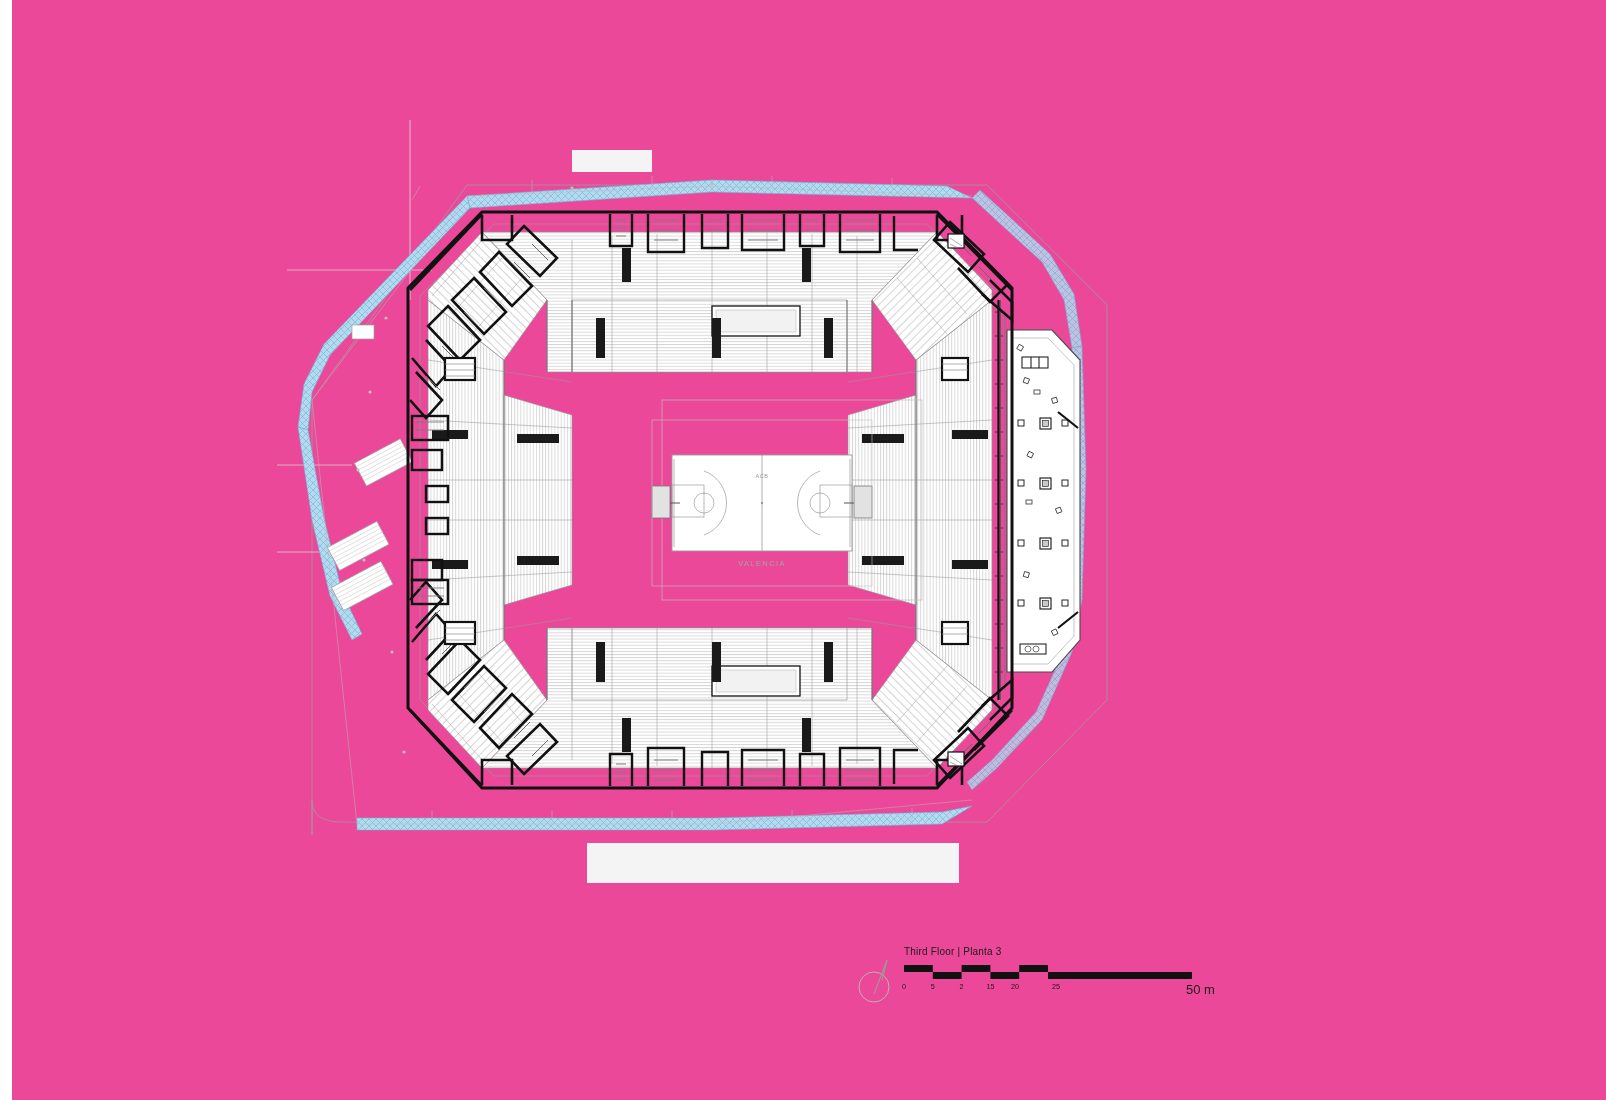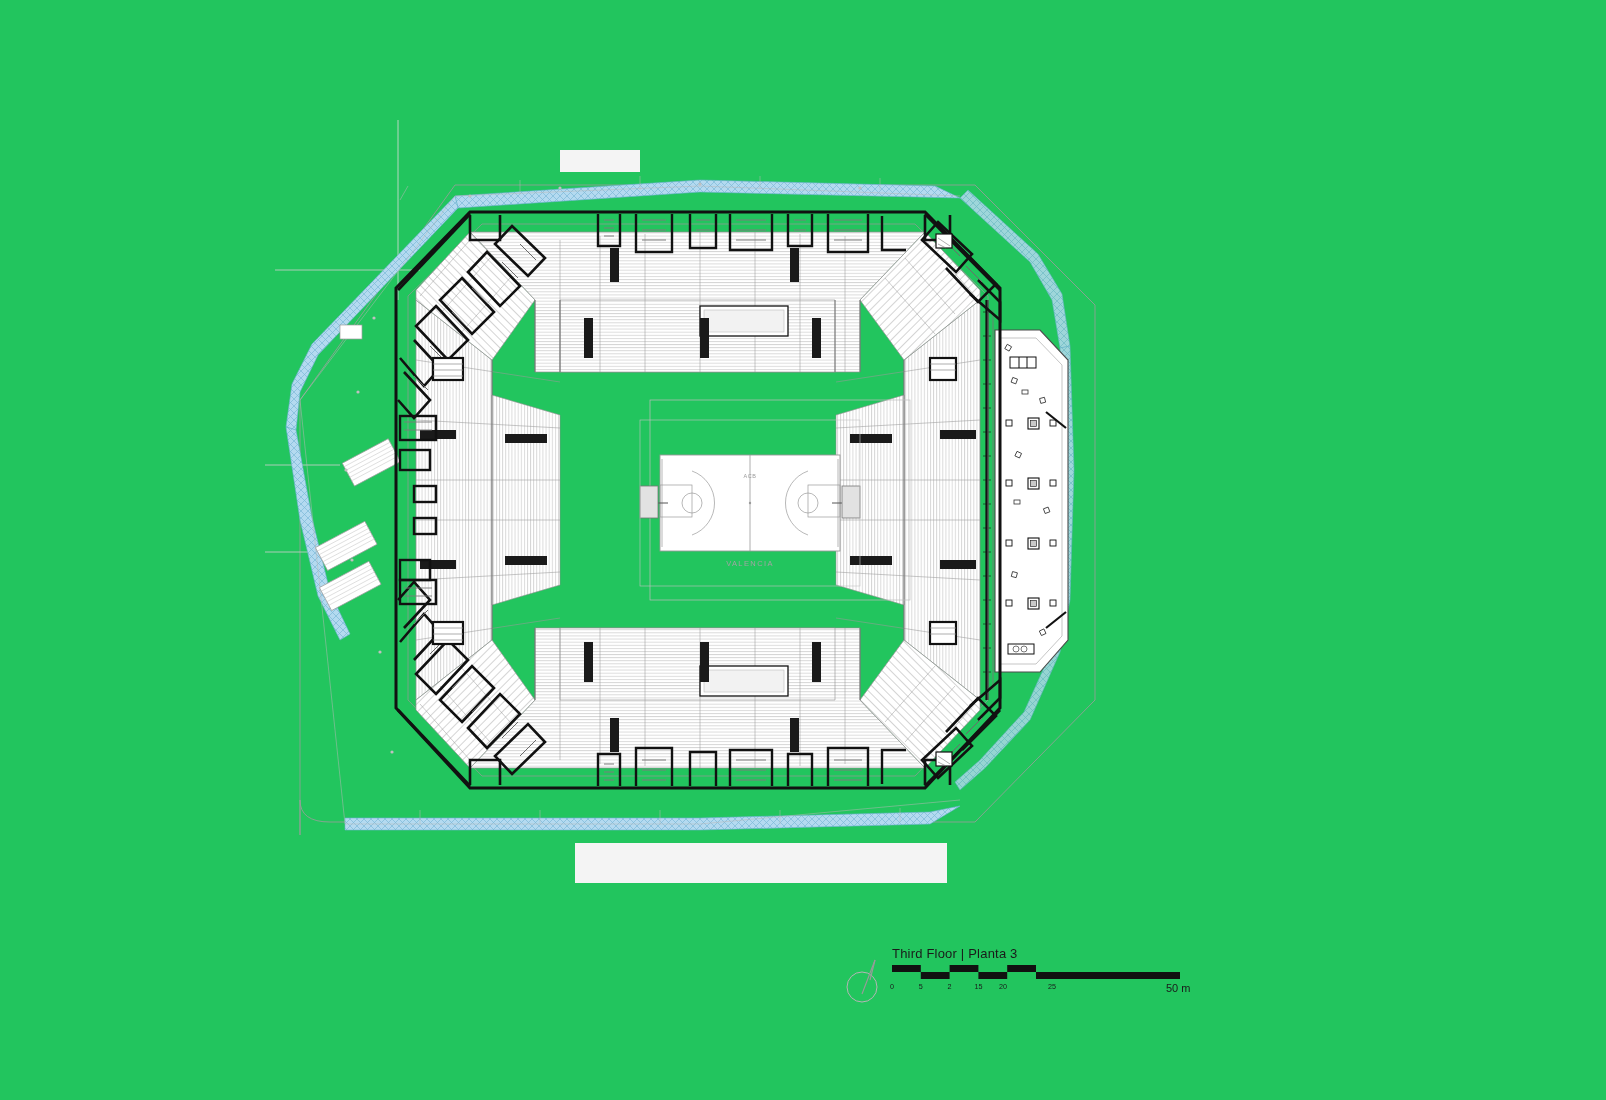--- a/index.html
+++ b/index.html
@@ -1,36 +1,36 @@
 <!DOCTYPE html>
 <html><head>
 <meta charset="utf-8">
 <style>
   html,body{margin:0;padding:0;background:#ffffff;}
   body{width:1606px;height:1100px;position:relative;overflow:hidden;
        font-family:"Liberation Sans","DejaVu Sans",sans-serif;}
 
-  #sheet{position:absolute;inset:0;background:#22c55e;}
+  #sheet{position:absolute;inset:0;background:#ec4899;margin-left:12px;}
 
   
   #plan-svg{position:absolute;left:0;top:0;width:1606px;height:1100px;}
 
   
   #legend{position:absolute;left:842px;top:946px;width:420px;height:70px;}
 
   #compass{position:absolute;left:0px;top:8px;width:46px;height:52px;}
 
   #legend-text{position:absolute;left:50px;top:0px;
-      font-size:13px;color:#1a1a1a;letter-spacing:.2px;white-space:nowrap;}
+      font-size:10px;color:#1a1a1a;letter-spacing:.2px;white-space:nowrap;}
 
   #scalebar{position:absolute;left:50px;top:19px;width:288px;height:14px;}
   #scale-ticks{position:absolute;left:50px;top:36px;width:300px;height:12px;}
   .tick-lbl{position:absolute;top:0;font-size:7.2px;color:#1a1a1a;
             transform:translateX(-50%);white-space:nowrap;}
-  #scale-end{position:absolute;left:324px;top:36px;font-size:11px;color:#1a1a1a;white-space:nowrap;}
+  #scale-end{position:absolute;left:332px;top:36px;font-size:13px;color:#1a1a1a;white-space:nowrap;}
 </style>
 </head>
 <body>
 
 <div id="sheet">
 
   <svg id="plan-svg" viewBox="0 0 1606 1100">
     <defs>
 
       <pattern id="bluehatch" width="7" height="7" patternUnits="userSpaceOnUse">
@@ -557,19 +557,19 @@
       <rect x="86.4" y="7" width="28.8" height="7" fill="#111111"></rect>
       <rect x="144" y="7" width="144" height="7" fill="#111111"></rect>
     </svg>
 
     <div id="scale-ticks">
       <span class="tick-lbl" style="left:0px">0</span>
       <span class="tick-lbl" style="left:28.8px">5</span>
       <span class="tick-lbl" style="left:57.6px">2</span>
       <span class="tick-lbl" style="left:86.4px">15</span>
       <span class="tick-lbl" style="left:111px">20</span>
-      <span class="tick-lbl" style="left:160px">25</span>
+      <span class="tick-lbl" style="left:152px">25</span>
     </div>
 
     <div id="scale-end">50 m</div>
   </div>
 
 </div>
 
 </body></html>

